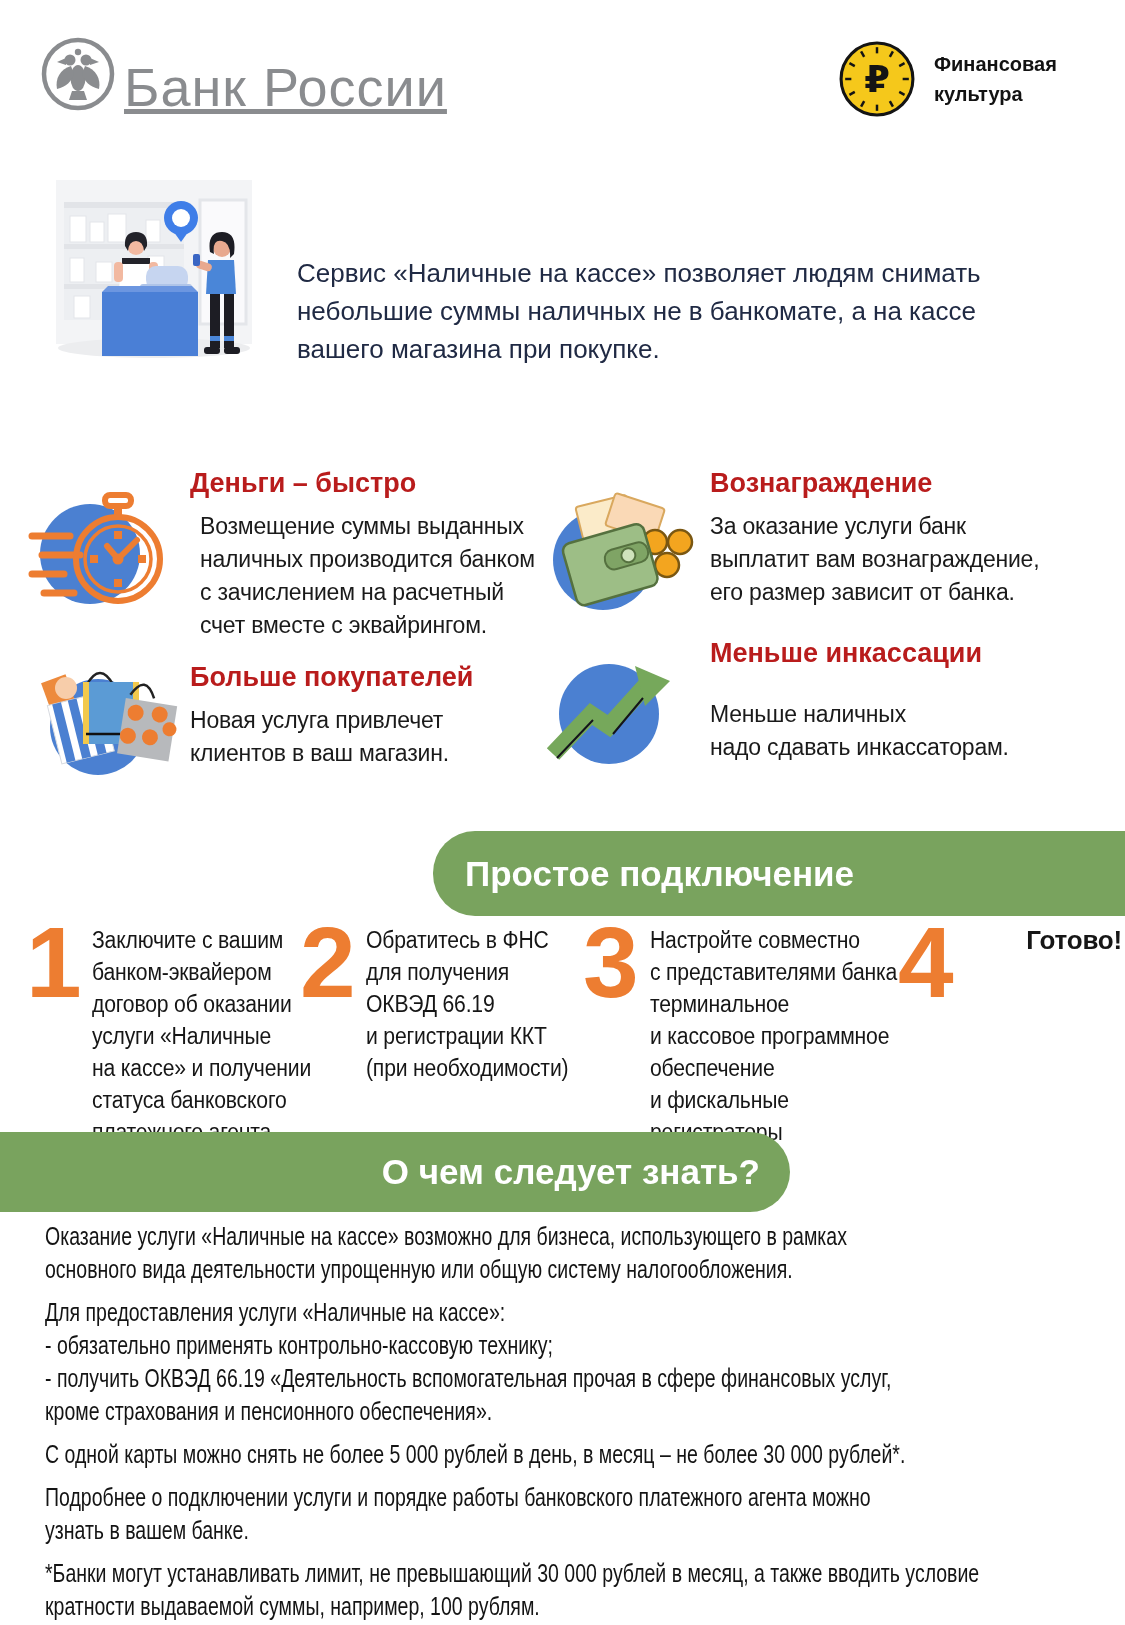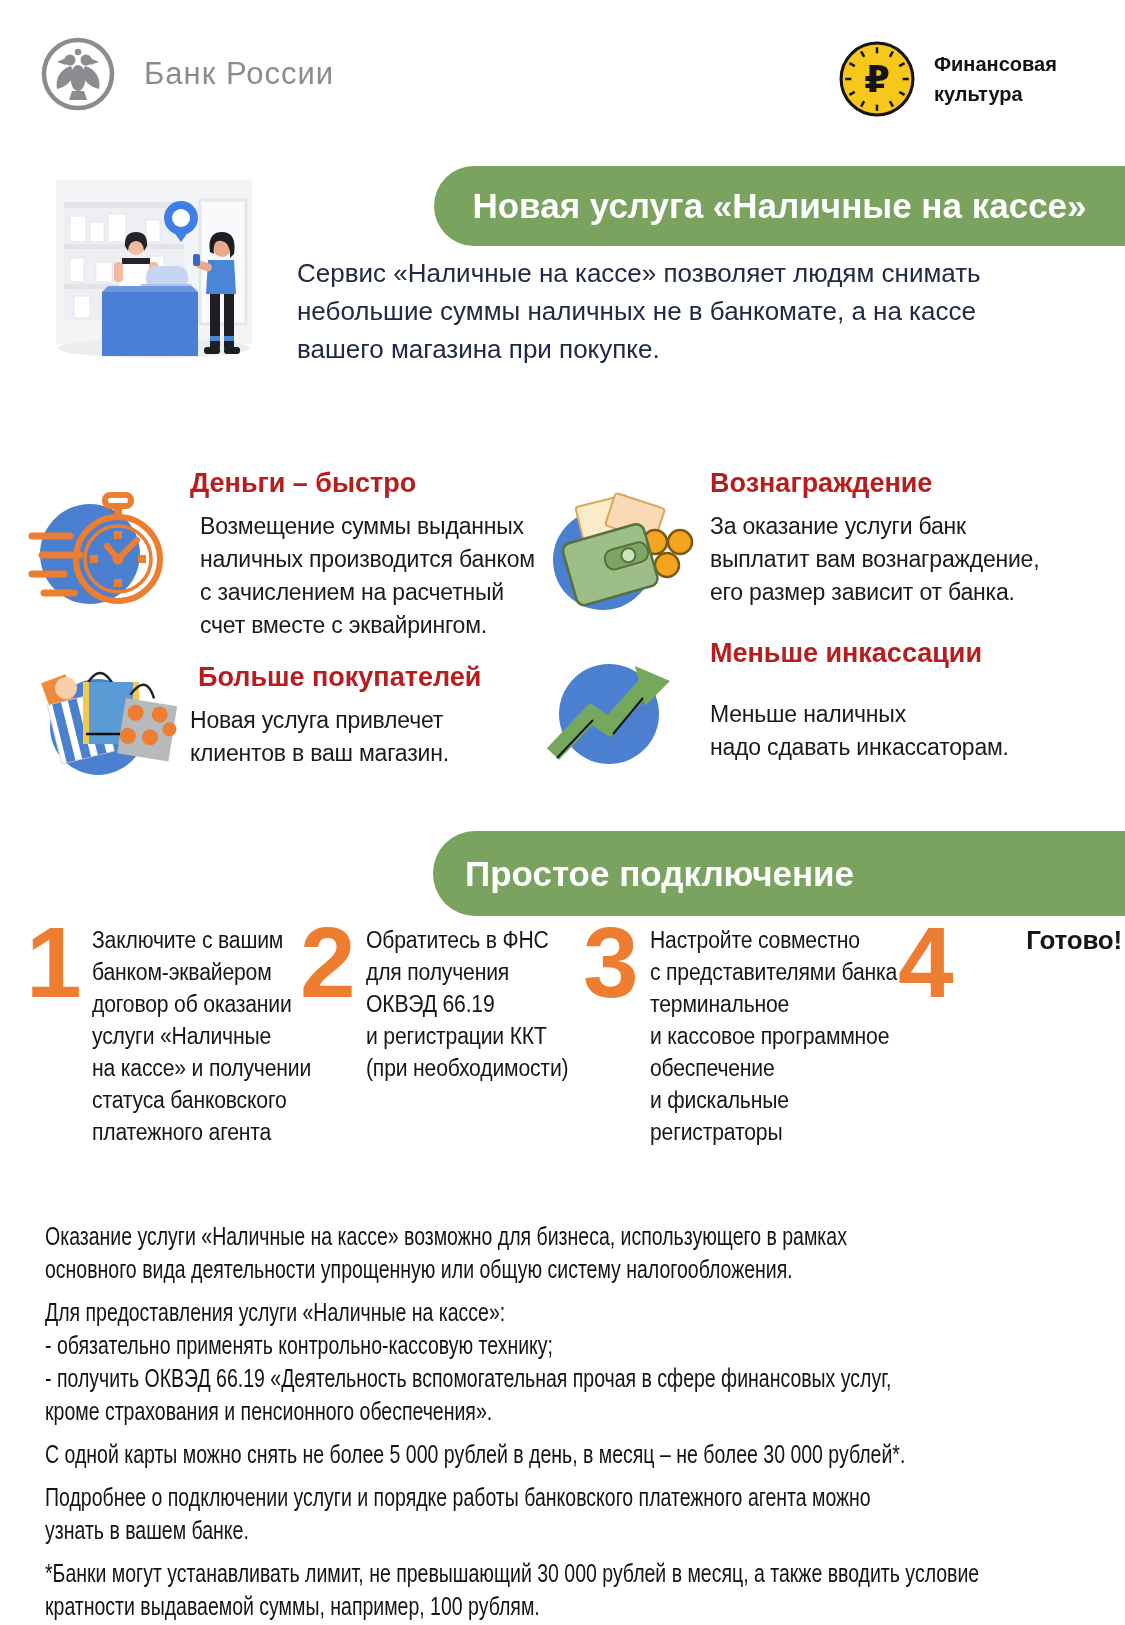--- a/index.html
+++ b/index.html
@@ -2,21 +2,21 @@
 <html style="--green: #79A35E; --orange: #ED7D31; --blue: #4B80D1; --navy: #202A44; --logo-gray: #8A8C8F; --coin-yellow: #F5C81B;"><head>
 <meta charset="utf-8">
 <style>
   html,body{margin:0;padding:0;background:#fff;}
   .page{
     position:relative;width:1125px;height:1625px;background:#fff;overflow:hidden;
     font-family:"Liberation Sans","DejaVu Sans",sans-serif;color:#1a1a1a;
   }
   
   .cbr-logo{position:absolute;left:40px;top:36px;width:76px;height:76px;}
-  .brand{position:absolute;left:144px;top:56px;font-size:31px;color:var(--logo-gray,#8A8C8F);letter-spacing:1px;}
+  .brand{position:absolute;left:124px;top:56px;font-size:54px;color:var(--logo-gray,#8A8C8F);letter-spacing:1px;text-decoration:underline;}
   .fincult{position:absolute;left:838px;top:40px;display:flex;align-items:center;gap:18px;}
   .coin{width:78px;height:78px;flex:0 0 auto;}
   .fincult-label{font-weight:700;font-size:20px;line-height:30px;color:#121212;white-space:pre-line;}
   
   .banner{position:absolute;background:var(--green,#79A35E);color:#fff;font-weight:700;font-size:35px;
           display:flex;align-items:center;}
   .banner.r-round{border-radius:0 42px 42px 0;}
   .banner.l-round{border-radius:42px 0 0 42px;}
   .banner-new{left:434px;top:166px;width:691px;height:80px;justify-content:center;}
   .banner-benefits{left:0;top:383px;width:766px;height:79px;justify-content:center;padding-left:10px;box-sizing:border-box;}
@@ -123,23 +123,20 @@
     <g fill="#1d1d24">
       <rect x="160" y="128" width="10" height="54"></rect>
       <rect x="174" y="128" width="10" height="54"></rect>
       <rect x="154" y="181" width="16" height="7" rx="3"></rect>
       <rect x="174" y="181" width="16" height="7" rx="3"></rect>
     </g>
     <rect x="160" y="170" width="10" height="5" fill="#4A86D8"></rect>
     <rect x="174" y="170" width="10" height="5" fill="#4A86D8"></rect>
   </svg>
 
-  <div class="banner l-round banner-new">
-    <span>Новая услуга «Наличные на кассе»</span>
-  </div>
   <div class="intro">Сервис «Наличные на кассе» позволяет людям снимать
 небольшие суммы наличных не в банкомате, а на кассе
 вашего магазина при покупке.</div>
 
 
   <svg class="benefit-icon" style="left:28px;top:482px;" viewBox="0 0 155 135">
     <circle cx="62" cy="72" r="50" fill="#4B80D1"></circle>
     <g stroke="#ED7D31" stroke-width="7" stroke-linecap="round">
       <line x1="4" y1="54" x2="42" y2="54"></line>
       <line x1="14" y1="73" x2="52" y2="73"></line>
@@ -216,21 +213,21 @@
       <rect x="92" y="60" width="52" height="56" fill="#B7B9BC"></rect>
       <g fill="#ED7D31">
         <circle cx="104" cy="73" r="8"></circle>
           <circle cx="128" cy="71" r="8"></circle>
         <circle cx="100" cy="97" r="8"></circle>
           <circle cx="122" cy="95" r="8"></circle>
           <circle cx="140" cy="84" r="7"></circle>
       </g>
     </g>
   </svg>
-  <h3 class="b-title" style="left:190px;top:662px;margin-left:8px;">Больше покупателей</h3>
+  <h3 class="b-title" style="left:190px;top:662px;">Больше покупателей</h3>
   <p class="b-text" style="left:190px;top:704px;">Новая услуга привлечет
 клиентов в ваш магазин.</p>
 
   <svg class="benefit-icon" style="left:543px;top:642px;" viewBox="0 0 155 135">
     <circle cx="66" cy="72" r="50" fill="#4B80D1"></circle>
     <path d="M10,112 L48,72 L66,84 L104,42" fill="none" stroke="#76A85B" stroke-width="17" stroke-linejoin="miter"></path>
     <path d="M92,24 L127,39 L102,64 Z" fill="#76A85B"></path>
     <path d="M14,116 L50,78 M70,92 L100,56" stroke="#14141A" stroke-width="2" fill="none"></path>
   </svg>
   <h3 class="b-title" style="left:710px;top:638px;">Меньше инкассации</h3>
@@ -261,20 +258,23 @@
   <div class="step-text" style="left:650px;width:300px;">Настройте совместно
 с представителями банка
 терминальное
 и кассовое программное
 обеспечение
 и фискальные регистраторы</div>
 
   <div class="step-num" style="left:898px;">4</div>
   <div class="step-text done" style="left:972px;width:150px;text-align:right;">Готово!</div>
 
+  <div class="banner r-round banner-know">
+    <span>О чем следует знать?</span>
+  </div>
 
   <div class="notes">
     <p class="note">Оказание услуги «Наличные на кассе» возможно для бизнеса, использующего в рамках
 основного вида деятельности упрощенную или общую систему налогообложения.</p>
     <p class="note">Для предоставления услуги «Наличные на кассе»:
 - обязательно применять контрольно-кассовую технику;
 - получить ОКВЭД 66.19 «Деятельность вспомогательная прочая в сфере финансовых услуг,
 кроме страхования и пенсионного обеспечения».</p>
     <p class="note">С одной карты можно снять не более 5 000 рублей в день, в месяц – не более 30 000 рублей*.</p>
     <p class="note">Подробнее о подключении услуги и порядке работы банковского платежного агента можно

